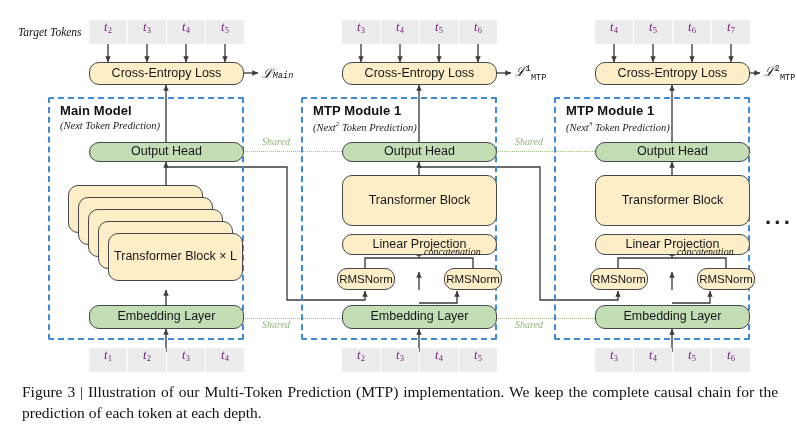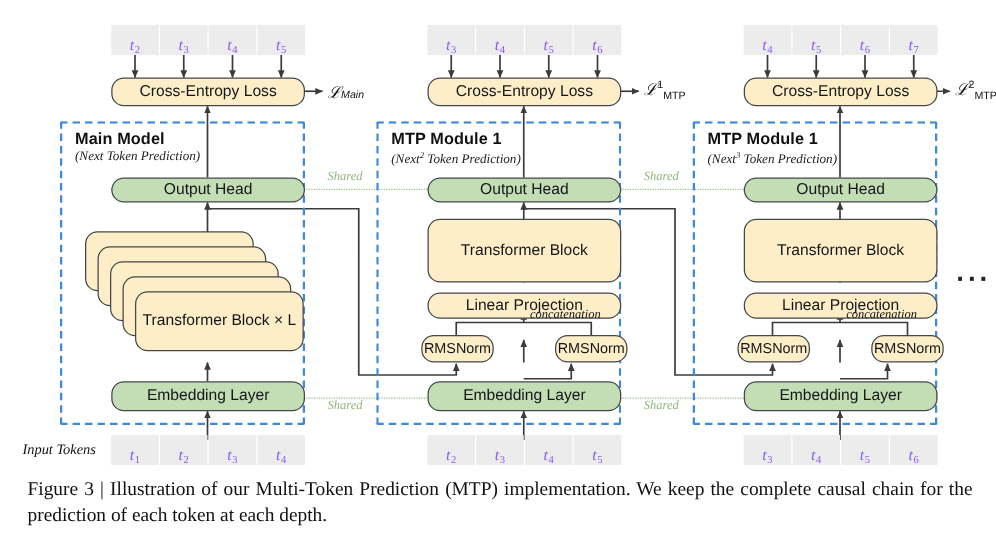--- a/index.html
+++ b/index.html
@@ -7,23 +7,23 @@
        font-family:"Liberation Sans","DejaVu Sans",sans-serif;
        color:#1a1a1a;overflow:hidden;}
 
   #figure{position:absolute;left:0;top:0;width:797px;height:375px;}
 
   .abs{position:absolute;box-sizing:border-box;}
 
   
   .tok{
     background:#ececec;
-    display:flex;align-items:flex-end;justify-content:center;
-    font-family:"Liberation Serif","DejaVu Serif",serif;
-    font-size:12.5px;font-style:italic;color:#8b5cf6;
+    display:flex;align-items:flex-start;justify-content:center;
+    font-family:"Liberation Serif","DejaVu Serif",serif;
+    font-size:12.5px;font-style:italic;color:#701a75;
     height:24px;
   }
   .tok sub{font-size:8.5px;font-style:normal;vertical-align:-2px;margin-left:.5px;}
 
   .row-label{
     font-family:"Liberation Serif","DejaVu Serif",serif;
     font-style:italic;font-size:11.5px;color:#111;
     display:flex;align-items:center;height:24px;
   }
 
@@ -60,21 +60,21 @@
     height:0;
   }
   .shared-lbl{
     font-family:"Liberation Serif","DejaVu Serif",serif;
     font-size:10px;font-style:italic;color:#8fb57c;
     white-space:nowrap;
   }
 
   
   .loss-sym{
-    font-family:Liberation Sans, sans-serif;
+    font-family:Liberation Mono, monospace;
     font-size:13px;color:#111;white-space:nowrap;
   }
   .loss-sym i{font-style:italic;}
   .loss-sym .sb{font-size:8.5px;font-style:normal;}
   .loss-sym .sp{font-size:8.5px;font-style:normal;}
 
   .concat-lbl{
     font-family:"Liberation Serif","DejaVu Serif",serif;
     font-size:10px;font-style:italic;color:#111;white-space:nowrap;
   }
@@ -161,21 +161,21 @@
 
       <path d="M 672 258 L 672 250"></path>
     </g>
 
     <g stroke="#3b3b3b" stroke-width="1.35" fill="none">
       <path d="M 365 268 L 365 258 L 473 258 L 473 268"></path>
       <path d="M 618 268 L 618 258 L 726 258 L 726 268"></path>
     </g>
   </svg>
 
-  <div class="abs row-label" style="left:18px;top:348px;">Input Tokens</div>
+  <div class="abs row-label" style="left:18px;top:20px;">Target Tokens</div>
 
   <div class="abs tok" style="left:89px;top:20px;width:38px;">
     <span><i>t</i><sub>2</sub></span>
     </div>
   <div class="abs tok" style="left:128px;top:20px;width:38px;">
     <span><i>t</i><sub>3</sub></span>
     </div>
   <div class="abs tok" style="left:167px;top:20px;width:38px;">
     <span><i>t</i><sub>4</sub></span>
     </div>

